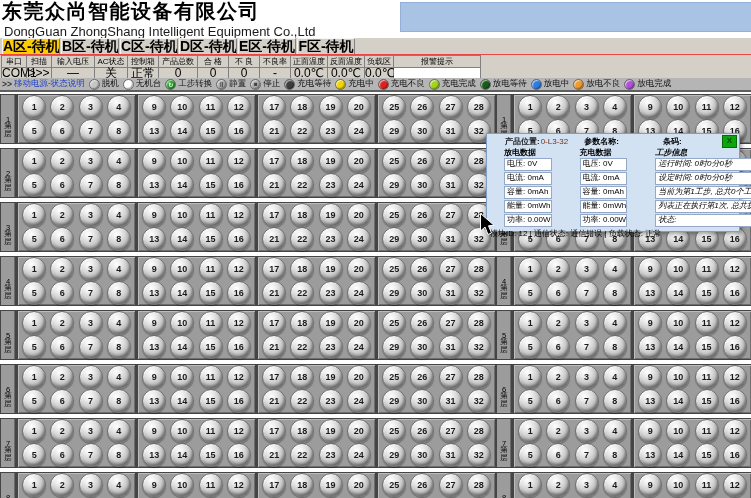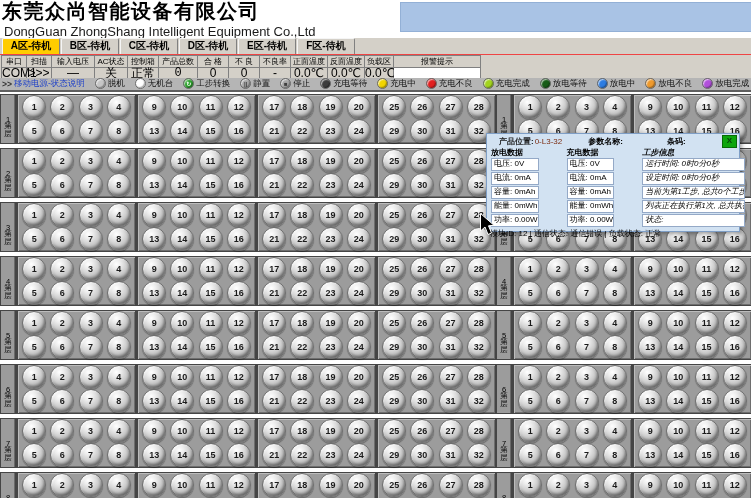--- a/index.html
+++ b/index.html
@@ -11,40 +11,40 @@
   .hdr-title{position:absolute;left:2px;top:-2px;font-family:"Liberation Serif","DejaVu Serif",serif;
              font-weight:bold;font-size:20px;letter-spacing:1.5px;color:#000;white-space:nowrap;}
   .hdr-sub{position:absolute;left:4px;top:24px;font-size:13px;color:#1a1a1a;white-space:nowrap;}
   .hdr-blue{position:absolute;left:400px;top:2px;width:351px;height:28px;background:#a9c3e5;border:1px solid #93b0d6;}
 
   
   .tabbar{position:absolute;left:0;top:38px;width:751px;height:16px;background:#d4d0c8;
           display:flex;align-items:flex-end;padding-left:2px;box-sizing:border-box;}
   .tab{width:56px;height:15px;background:#d4d0c8;border:1px solid #808080;border-bottom:none;
        border-top-color:#f5f5f5;border-left-color:#f5f5f5;border-radius:2px 2px 0 0;
-       font-size:10px;font-weight:bold;color:#000;text-align:center;line-height:14px;
+       font-size:14px;font-weight:bold;color:#000;text-align:center;line-height:14px;
        margin-right:1px;white-space:nowrap;overflow:hidden;cursor:default;}
 
   
   .toolbar{position:absolute;left:0;top:54px;width:751px;height:24px;background:#d4d0c8;border-top:1px solid #ef4444;}
   .tgrid{position:absolute;left:1px;top:0;height:23px;display:flex;border:1px solid #808080;background:#d4d0c8;}
   .tcol{display:flex;flex-direction:column;border-right:1px solid #808080;}
   .tcol:last-child{border-right:none;}
   .tcol .h{height:11px;border-bottom:1px solid #808080;font-size:8px;color:#000;text-align:center;
            line-height:11px;white-space:nowrap;overflow:hidden;}
   .tcol .v{height:11px;font-size:12px;color:#000;text-align:center;line-height:11px;white-space:nowrap;}
   .tcol .v.alertcell{background:#ffffff;}
 
   
   .legend{position:absolute;left:0;top:78px;width:751px;height:14px;background:#b5b5b5;
           border-bottom:2px solid #5f5f5f;display:flex;align-items:center;padding-left:2px;
           box-sizing:border-box;font-size:8.5px;color:#222;white-space:nowrap;}
   .lg-hint-prefix{color:#333;margin-right:2px;font-weight:bold;}
   .lg-hint{color:#1f41c8;}
-  .lg-item{display:flex;margin-left:10px;}
+  .lg-item{display:flex;align-items:center;margin-left:4px;}
   .lg-dot{width:11px;height:11px;border-radius:50%;border:1px solid #6a6a6a;box-sizing:border-box;
           display:inline-flex;align-items:center;justify-content:center;font-size:6px;font-weight:bold;
           box-shadow:inset 1px 1px 1px rgba(255,255,255,.65), inset -1px -1px 1px rgba(0,0,0,.35);
           margin-right:2px;}
   .lg-label{color:#111;}
 
   
   .grid{position:absolute;left:0;top:94px;width:751px;height:404px;overflow:hidden;background:#ffffff;}
   .grow{height:50px;margin-bottom:4px;display:flex;}
   .panel{display:flex;background:#454545;border:1px solid #454545;box-sizing:border-box;}
@@ -58,28 +58,28 @@
         background:radial-gradient(circle at 38% 28%, #ffffff 0%, #ececec 22%, #c6c6c6 55%, #8d8d8d 88%, #7d7d7d 100%);
         box-shadow:inset -1px -2px 3px rgba(0,0,0,.38), inset 1px 1px 2px rgba(255,255,255,.95), 0 1px 1px rgba(0,0,0,.35);
         display:flex;align-items:center;justify-content:center;
         font-size:9px;font-weight:bold;color:#1a1a1a;cursor:default;}
   .pgap{width:20px;background:#ffffff;}
 
   
   .popup{position:absolute;left:486px;top:133px;width:254px;height:99px;background:#d2e2f2;
          border:1px solid #7e9ec6;box-shadow:2px 2px 4px rgba(0,0,0,.35);box-sizing:border-box;
          font-size:8px;color:#000;z-index:5;}
-  .pop-hdr{height:13px;display:flex;align-items:center;padding:1px 2px 0 12px;white-space:nowrap;}
+  .pop-hdr{height:13px;display:flex;align-items:center;padding:1px 2px 0 18px;white-space:nowrap;}
   .pop-hdr .lab{font-weight:bold;color:#1a1a1a;}
   .pop-hdr .posval{color:#7c2d12;margin-left:1px;}
-  .pop-hdr .seg2{margin-left:26px;font-weight:bold;}
+  .pop-hdr .seg2{margin-left:16px;font-weight:bold;}
   .pop-hdr .seg3{margin-left:44px;font-weight:bold;}
   .pop-close{margin-left:auto;width:13px;height:11px;background:#0da50d;border:1px solid #066a06;
              color:#07430a;font-size:8px;font-weight:bold;text-align:center;line-height:10px;cursor:default;}
-  .pop-cols{display:flex;padding:0 4px;gap:24px;}
+  .pop-cols{display:flex;padding:0 17px;gap:24px;}
   .pcol{display:flex;flex-direction:column;margin-right:4px;}
   .pcol:last-child{margin-right:0;font-style:italic;}
   .ptitle{font-weight:bold;height:10px;line-height:10px;white-space:nowrap;}
   .pbox{background:#ffffff;border:1px solid #94a9c7;height:11px;line-height:10px;padding-left:2px;
         margin-bottom:1px;white-space:nowrap;overflow:hidden;box-sizing:content-box;}
   .pop-status{height:11px;line-height:11px;padding-left:3px;white-space:nowrap;font-size:8px;color:#000;}
 
   .cursor{position:absolute;left:479px;top:213px;z-index:6;}
 </style>
 </head>
@@ -117,21 +117,21 @@
           <div class="v">—</div>
         </div>
         <div class="tcol" style="width: 32px;">
           <div class="h">AC状态</div>
           <div class="v">关</div>
         </div>
         <div class="tcol" style="width: 30px;">
           <div class="h">控制箱</div>
           <div class="v">正常</div>
         </div>
-        <div class="tcol" style="width: 38px; font-family: Liberation Mono, monospace;">
+        <div class="tcol" style="width: 38px;">
           <div class="h">产品总数</div>
           <div class="v">0</div>
         </div>
         <div class="tcol" style="width: 30px;">
           <div class="h">合 格</div>
           <div class="v">0</div>
         </div>
         <div class="tcol" style="width: 30px;">
           <div class="h">不 良</div>
           <div class="v">0</div>

